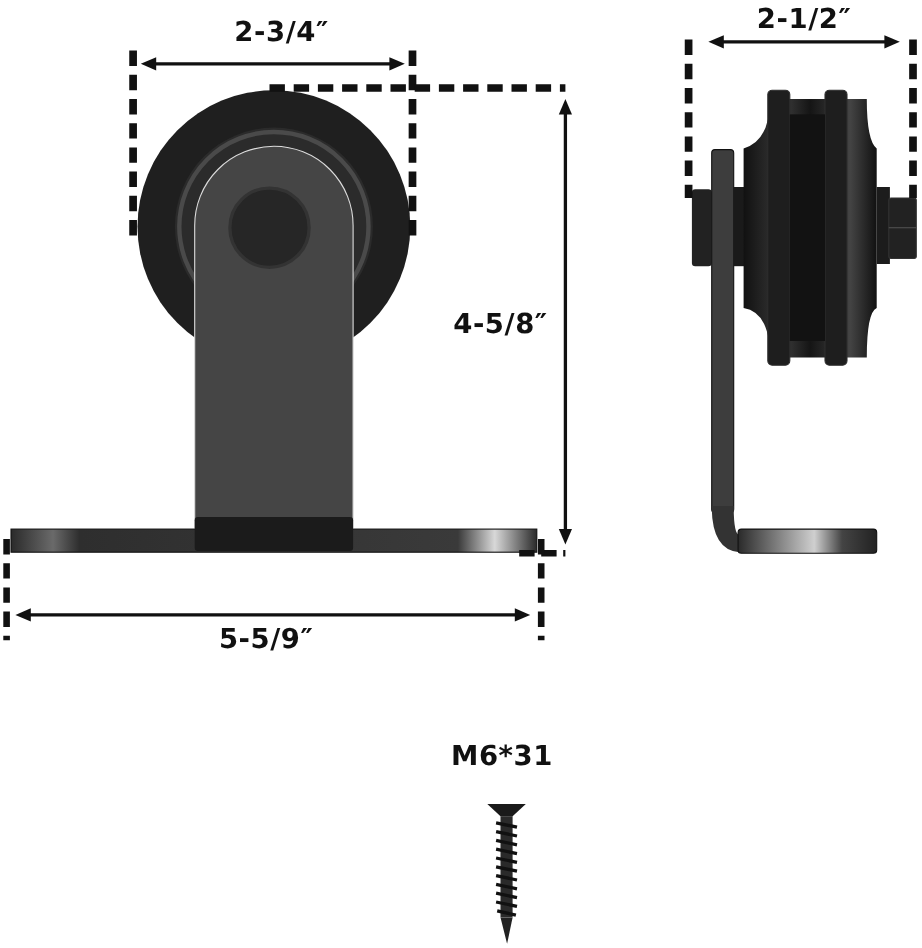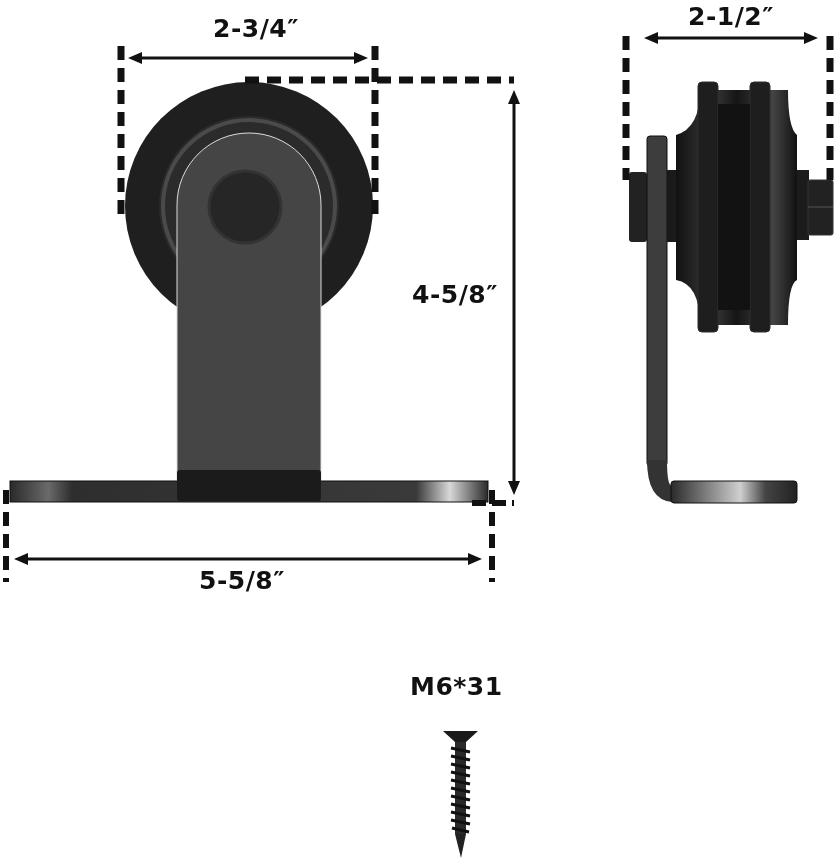--- a/index.html
+++ b/index.html
@@ -128,14 +128,14 @@
       <line x1="451" y1="820" x2="470" y2="824"></line>
       <line x1="452" y1="828" x2="469" y2="832"></line>
     </g>
     <path d="M455 834 L466 834 L461 858 Z" fill="#222"></path>
   </g>
 </svg>
 
 <div class="label" style="left:213px; top:14px;">2-3/4″</div>
 <div class="label" style="left:688px; top:2px;">2-1/2″</div>
 <div class="label" style="left:412px; top:280px;">4-5/8″</div>
-<div class="label" style="left:199px; top:566px;">5-5/8″</div>
+<div class="label" style="left:199px; top:566px;">5-5/9″</div>
 <div class="label" style="left:410px; top:672px;">M6*31</div>
 
 </body></html>

